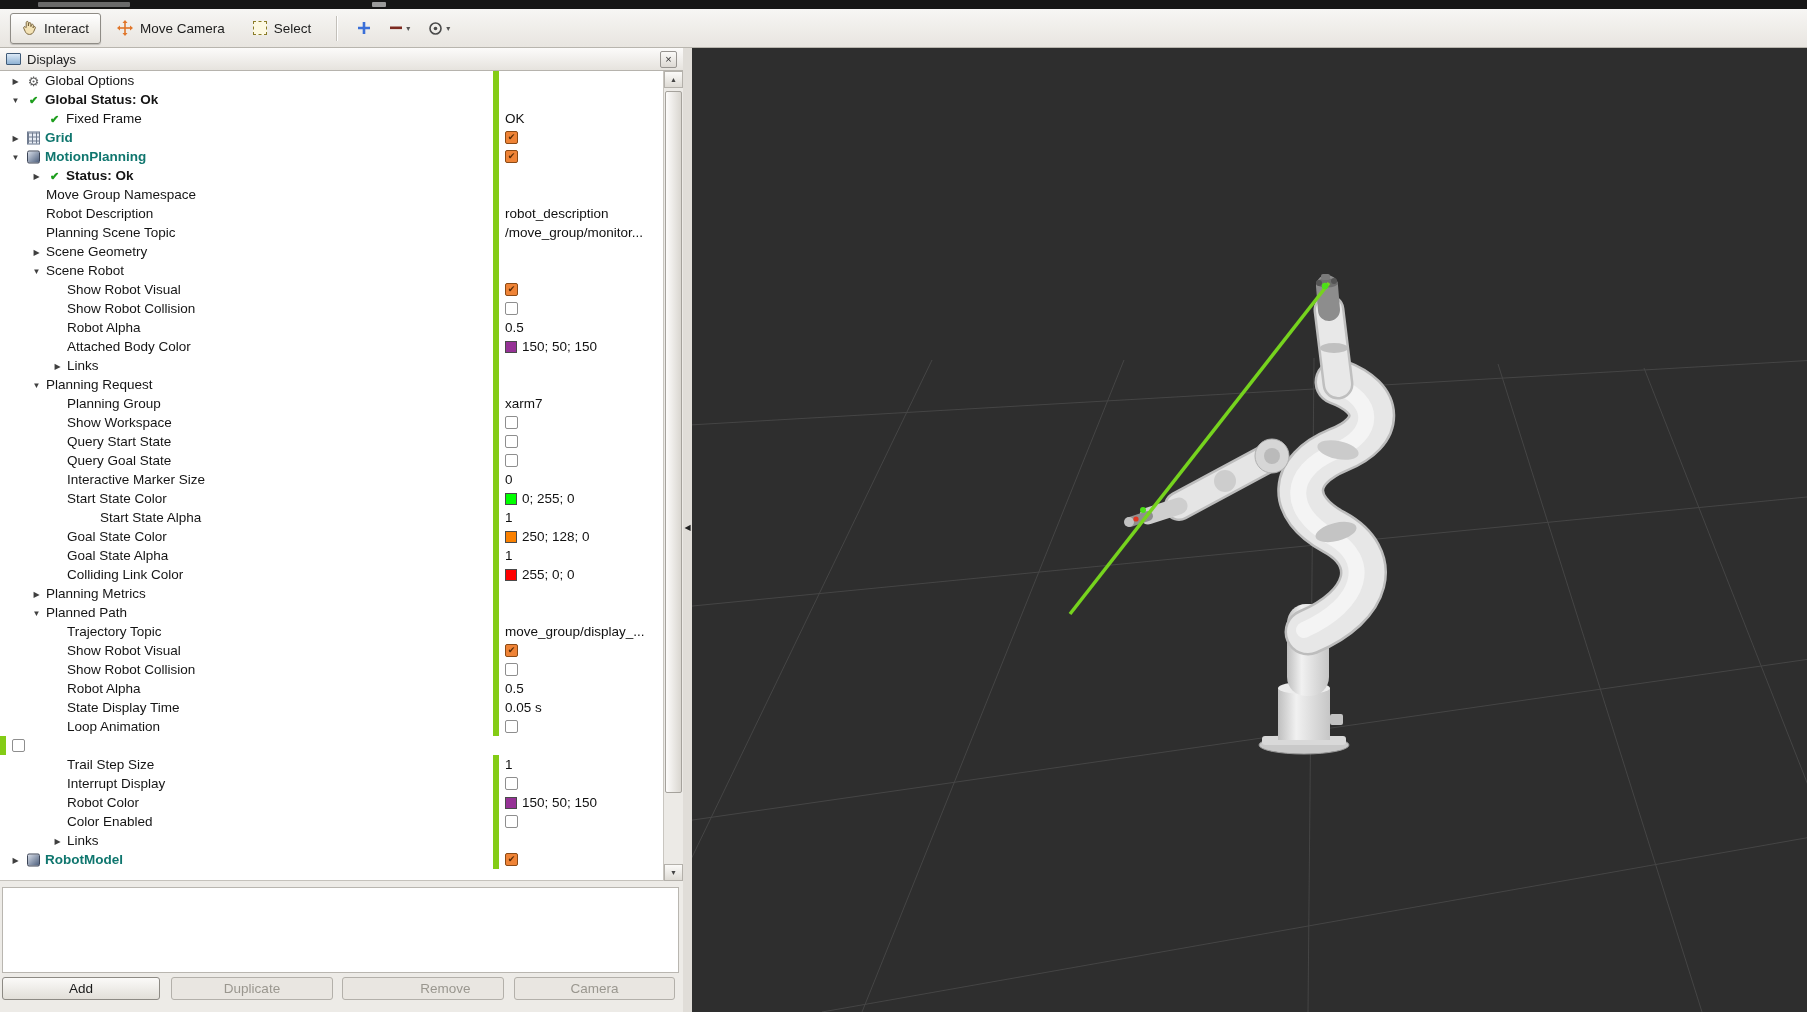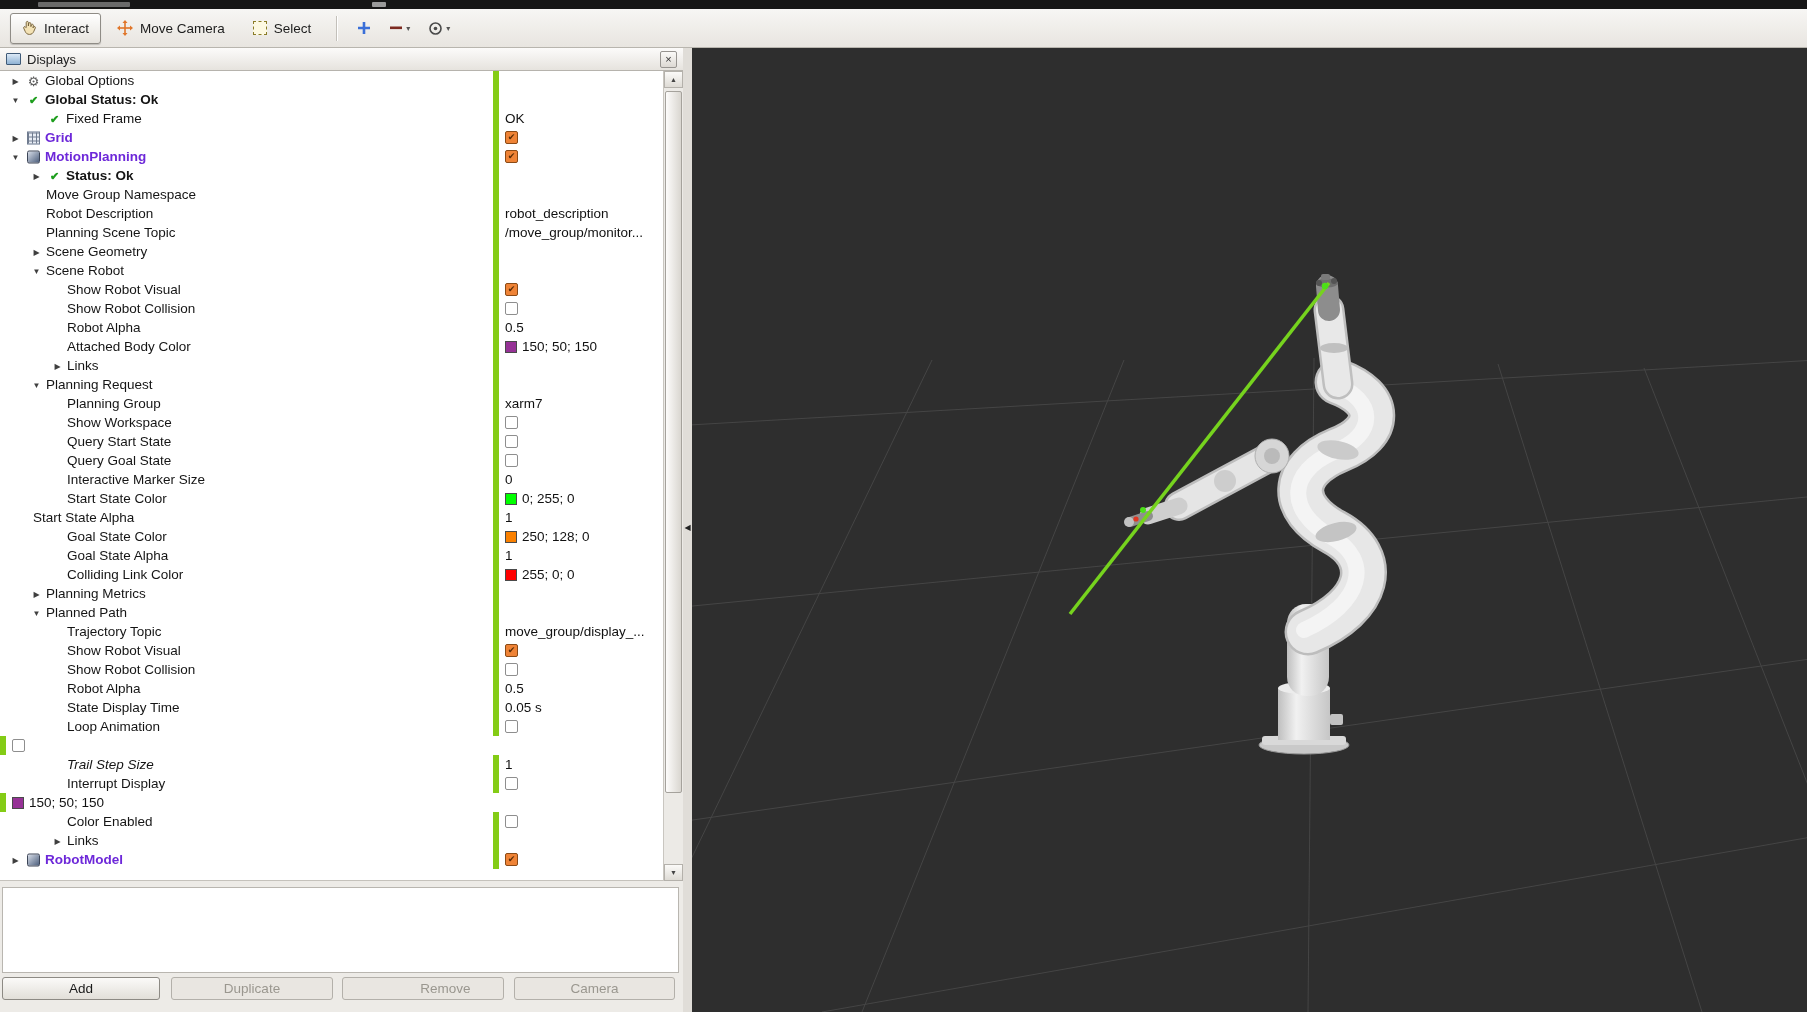--- a/index.html
+++ b/index.html
@@ -48,21 +48,21 @@
   .tright{position:relative;flex:1;height:100%;display:flex;align-items:center;padding-left:6px;gap:5px;border-left:6px solid #84cc16;overflow:hidden;}
   .arr{position:absolute;top:50%;transform:translateY(-50%);font-size:8px;color:#3f3f3f;width:15px;text-align:center;}
   .ticon{position:absolute;top:50%;transform:translateY(-50%);width:17px;text-align:center;line-height:0;}
   .i-gear{font-size:13px;color:#5c5c5c;line-height:1;}
   .i-check{font-size:11px;color:#1d9e1d;font-weight:bold;line-height:1;}
   .i-grid{display:inline-block;width:11px;height:11px;border:1px solid #6f7b8f;background-color:#e8edf5;
           background-image:linear-gradient(#6f7b8f 1px, transparent 1px),linear-gradient(90deg,#6f7b8f 1px, transparent 1px);
           background-size:4px 4px;}
   .i-plugin{display:inline-block;width:11px;height:11px;border-radius:2px;background:linear-gradient(135deg,#d7dde8,#4d5f7d);border:1px solid #3c4557;}
   .tlabel{font-size:13.5px;color:#151515;white-space:nowrap;}
-  .blue .tlabel{color:#6d28d9;font-weight:bold;}
+  .blue .tlabel{color:#0f766e;font-weight:bold;}
   .boldrow .tlabel{font-weight:bold;}
   .cb{width:13px;height:13px;box-sizing:border-box;border:1px solid #8e8e8e;background:#fff;flex:none;
       display:flex;align-items:center;justify-content:center;font-size:9px;line-height:1;border-radius:2px;}
   .cb.on{background:#ef8336;border-color:#8a4a16;color:#5c2d05;}
   .sw{width:12px;height:12px;border:1px solid #4a4a4a;flex:none;box-sizing:border-box;}
   .val{font-size:13.5px;color:#111;white-space:nowrap;}
 
   
   #vscroll{position:absolute;left:663px;top:23px;width:20px;height:810px;background:#eceae6;border-left:1px solid #c9c6c0;box-sizing:border-box;}
   .sarrow{position:absolute;left:0;width:19px;height:17px;box-sizing:border-box;display:flex;align-items:center;justify-content:center;
@@ -334,21 +334,21 @@
         <div class="tleft">
           <span class="tlabel" style="margin-left: 67px;">Start State Color</span>
         </div>
         <div class="tright">
           <span class="sw" style="background: rgb(0, 255, 0);"></span>
           <span class="val">0; 255; 0</span>
         </div>
       </div>
       <div class="trow">
         <div class="tleft">
-          <span class="tlabel" style="margin-left: 33px;">Start State Alpha</span>
+          <span class="tlabel" style="margin-left: 100px;">Start State Alpha</span>
         </div>
         <div class="tright">
           <span class="val">1</span>
         </div>
       </div>
       <div class="trow">
         <div class="tleft">
           <span class="tlabel" style="margin-left: 67px;">Goal State Color</span>
         </div>
         <div class="tright">
@@ -435,35 +435,38 @@
           <span class="cb"></span>
         </div>
       </div>
       <div class="trow">
         <div class="tright">
           <span class="cb"></span>
         </div>
       </div>
       <div class="trow">
         <div class="tleft">
-          <span class="tlabel" style="margin-left: 67px; font-style: italic;">Trail Step Size</span>
+          <span class="tlabel" style="margin-left: 67px;">Trail Step Size</span>
         </div>
         <div class="tright">
           <span class="val">1</span>
         </div>
       </div>
       <div class="trow">
         <div class="tleft">
           <span class="tlabel" style="margin-left: 67px;">Interrupt Display</span>
         </div>
         <div class="tright">
           <span class="cb"></span>
         </div>
       </div>
       <div class="trow">
+        <div class="tleft">
+          <span class="tlabel" style="margin-left: 67px;">Robot Color</span>
+        </div>
         <div class="tright">
           <span class="sw" style="background: rgb(150, 50, 150);"></span>
           <span class="val">150; 50; 150</span>
         </div>
       </div>
       <div class="trow">
         <div class="tleft">
           <span class="tlabel" style="margin-left: 67px;">Color Enabled</span>
         </div>
         <div class="tright">

